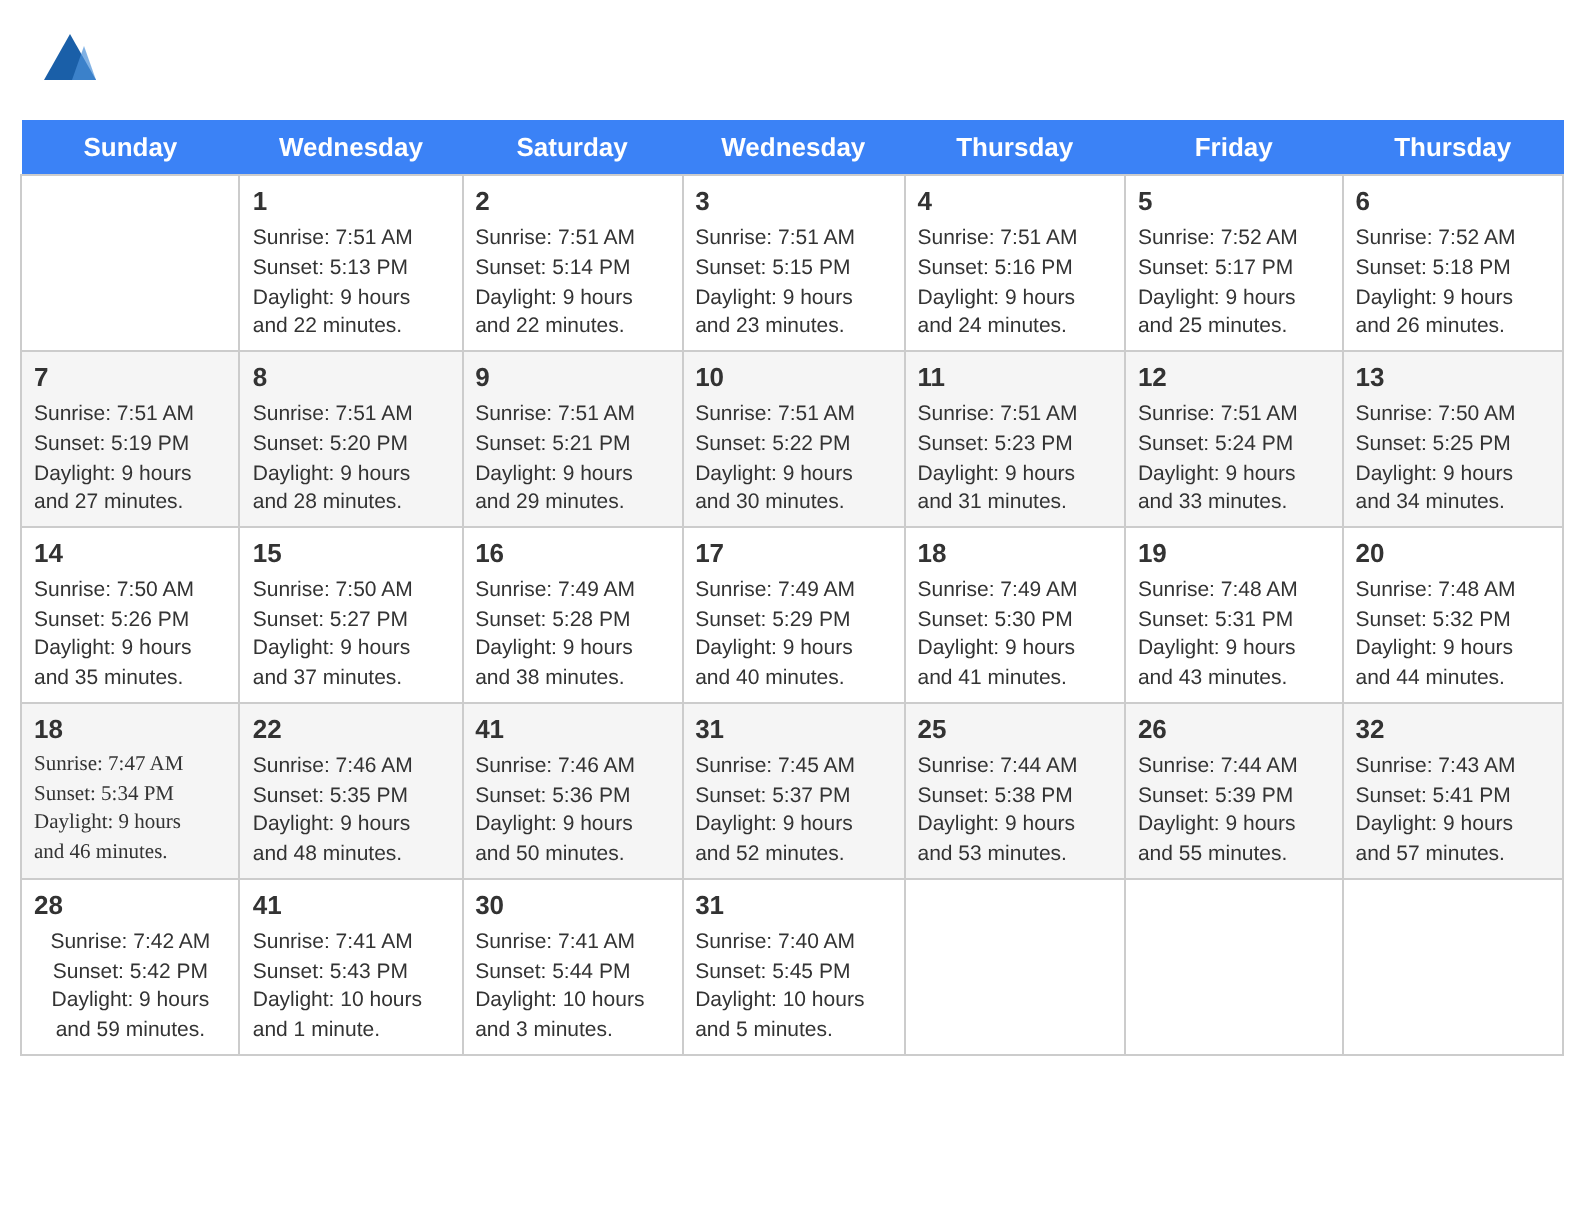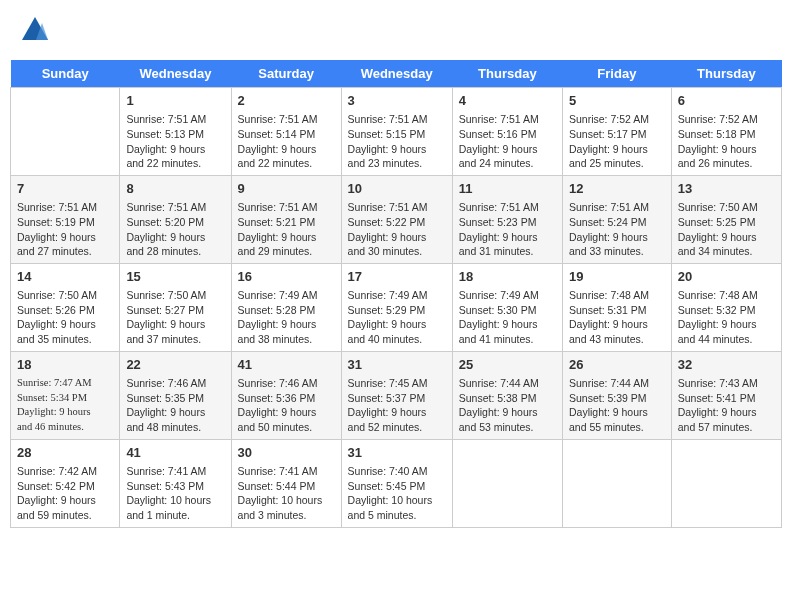--- a/index.html
+++ b/index.html
@@ -322,21 +322,21 @@
           <span class="day-num">32</span>
           <div class="day-info" style="white-space: pre-line;">Sunrise: 7:43 AM
 Sunset: 5:41 PM
 Daylight: 9 hours
 and 57 minutes.</div>
         </td>
       </tr>
       <tr>
         <td>
           <span class="day-num">28</span>
-          <div class="day-info" style="white-space: pre-line;">Sunrise: 7:42 AM
+          <div class="day-info" style="white-space: pre-line; text-align: center;">Sunrise: 7:42 AM
 Sunset: 5:42 PM
 Daylight: 9 hours
 and 59 minutes.</div>
         </td>
         <td>
           <span class="day-num">41</span>
           <div class="day-info" style="white-space: pre-line;">Sunrise: 7:41 AM
 Sunset: 5:43 PM
 Daylight: 10 hours
 and 1 minute.</div>

